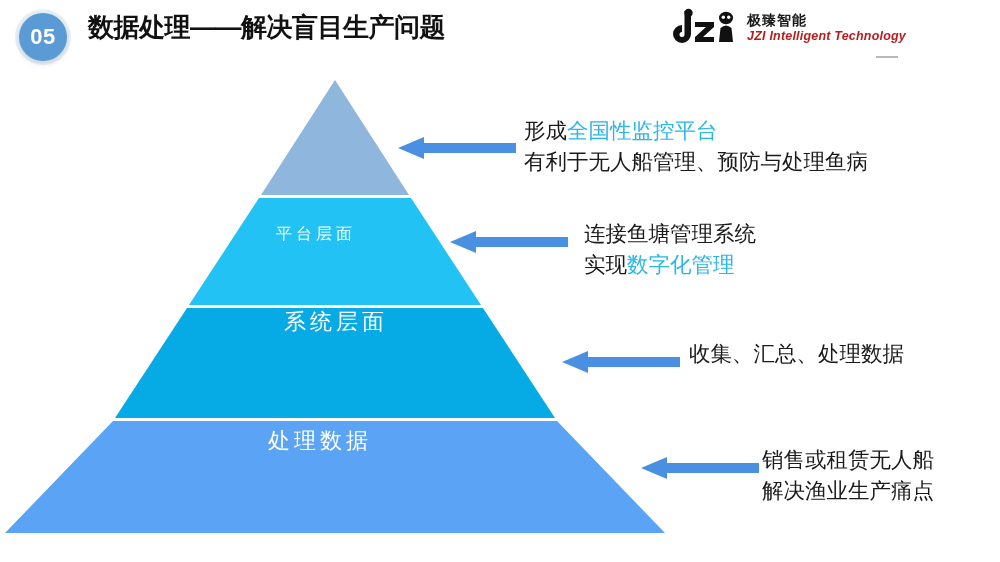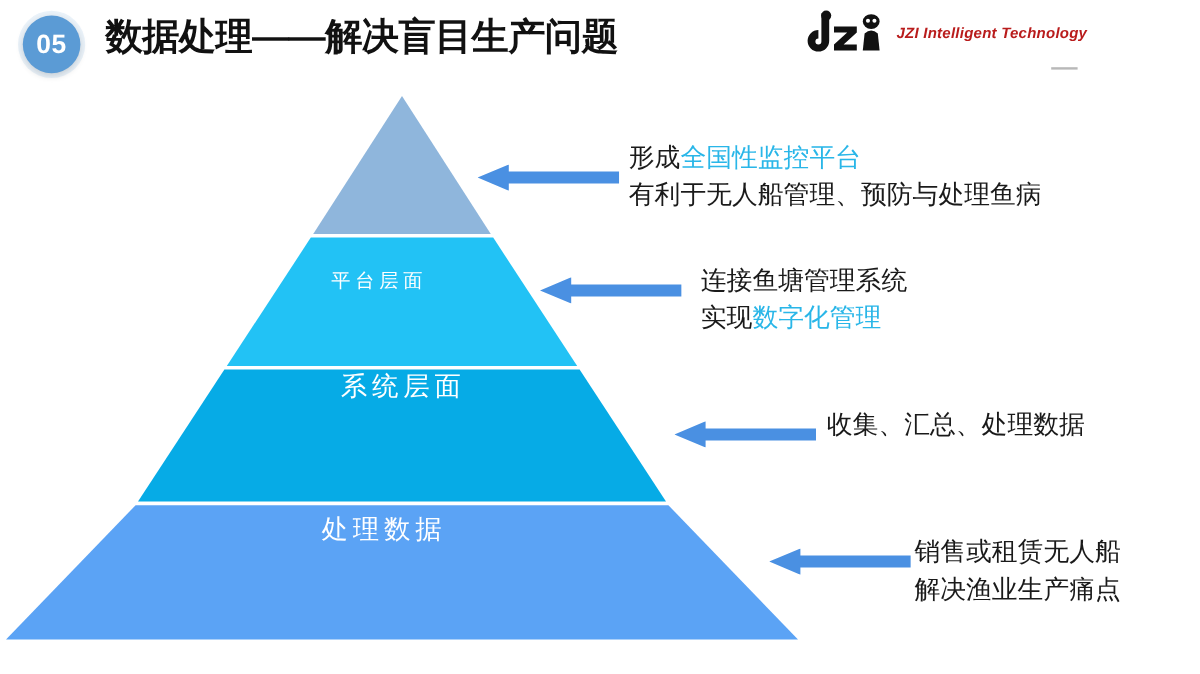--- a/index.html
+++ b/index.html
@@ -42,21 +42,21 @@
     color: #ffffff;
     font-size: 22px;
     font-weight: bold;
     letter-spacing: 0.5px;
     line-height: 1;
   }
   .title {
     position: absolute;
     left: 88px;
     top: 10px;
-    font-size: 31px;
+    font-size: 26px;
     font-weight: bold;
     color: #111111;
     letter-spacing: -0.5px;
     white-space: nowrap;
     text-align: center;
   }
 
   
   .logo {
     position: absolute;
@@ -168,20 +168,21 @@
 
           <path d="M26 14 L45 14 L45 19 L34 29 L45 29 L45 34 L26 34 L26 29 L37 19 L26 19 Z" fill="#111111"></path>
 
           <ellipse cx="57" cy="10" rx="7" ry="6.2" fill="#111111"></ellipse>
           <circle cx="54.3" cy="9.3" r="1.7" fill="#ffffff"></circle>
           <circle cx="59.7" cy="9.3" r="1.7" fill="#ffffff"></circle>
           <path d="M51.5 20 Q57 15 62.5 20 L64 34 L50 34 Z" fill="#111111"></path>
         </svg>
       </div>
       <div class="logo-text">
+        <span class="logo-cn">极臻智能</span>
         <span class="logo-en">JZI Intelligent Technology</span>
       </div>
       <div class="logo-underscore"></div>
     </div>
   </div>
 
   <div class="pyramid">
     <svg width="680" height="470" viewBox="0 0 680 470" aria-hidden="true">
 
       <polygon points="335,4 409,119 261,119" fill="#8fb6dc"></polygon>

